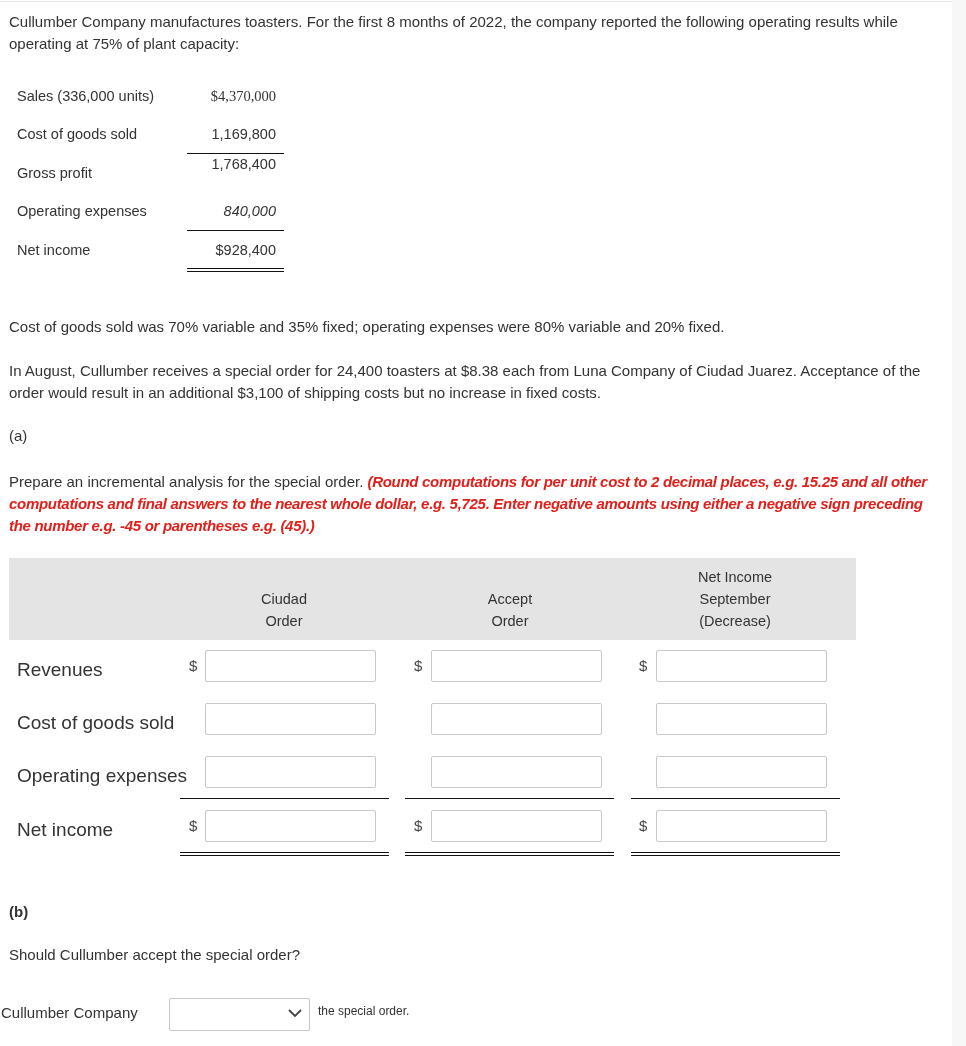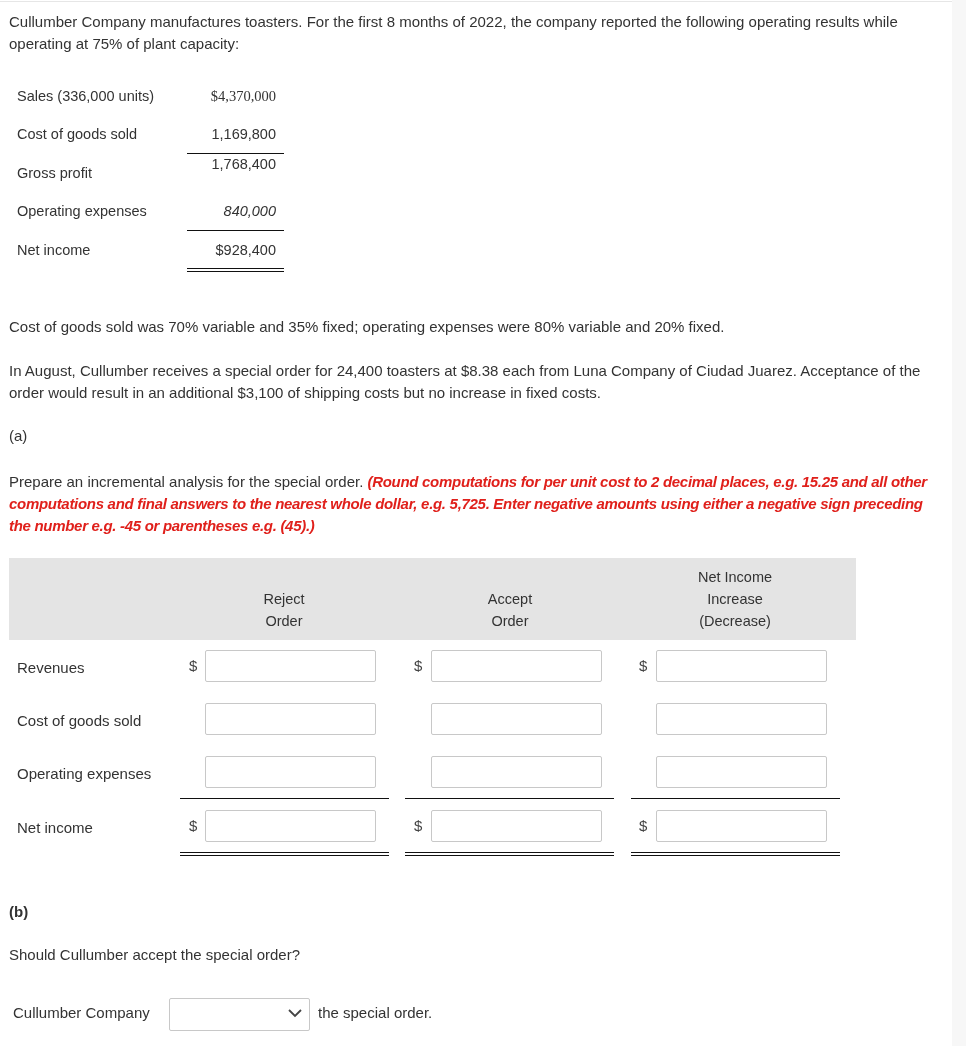--- a/index.html
+++ b/index.html
@@ -9,21 +9,21 @@
   .top-rule { position:absolute; left:0; top:1px; width:952px; height:1px; background:#e6e6e6; }
   .abs { position:absolute; }
   .para { position:absolute; left:9px; width:930px; line-height:22px; font-size:15px; }
   .red { color:#e0201b; font-style:italic; font-weight:bold; letter-spacing:-0.3px; }
   .stmt-label { position:absolute; left:17px; font-size:14.5px; }
   .stmt-val { position:absolute; right:690px; text-align:right; font-size:14.5px; }
   .rule { position:absolute; height:1px; background:#111; }
   .drule { position:absolute; height:4px; border-top:1px solid #111; border-bottom:1px solid #111; box-sizing:border-box; }
   .hdr { position:absolute; left:9px; top:558px; width:847px; height:82px; background:#e4e4e4; }
   .hdr-col { position:absolute; text-align:center; font-size:14.5px; line-height:22px; }
-  .row-label { position:absolute; left:17px; font-size:15px; }
+  .row-label { position:absolute; left:17px; font-size:19px; }
   .dollar { position:absolute; font-size:15px; color:#444; }
   .inp { position:absolute; width:171px; height:32px; box-sizing:border-box; border:1px solid #c8c8c8;
          border-radius:2px; background:#fff; font-family:"Liberation Sans", sans-serif; font-size:14px; padding:0 6px; }
   .select { position:absolute; left:169px; top:998px; width:141px; height:33px; box-sizing:border-box;
             border:1px solid #c8c8c8; border-radius:2px; background:#fff; }
   .chev { position:absolute; right:6px; top:8px; width:16px; height:12px; }
 </style>
 </head>
 <body>
 
@@ -53,30 +53,30 @@
 
 <div class="abs" style="left:9px; top:427px; font-size:15px;">(a)</div>
 
 <div class="para" style="top:471px; width:920px;">
   <span>Prepare an incremental analysis for the special order. </span><span class="red">(Round computations for per unit cost to 2 decimal places, e.g. 15.25 and all other computations and final answers to the nearest whole dollar, e.g. 5,725. Enter negative amounts using either a negative sign preceding the number e.g. -45 or parentheses e.g. (45).)</span>
 </div>
 
 <div>
   <div class="hdr"></div>
   <div class="hdr-col" style="left:204px; width:160px; top:588px;">
-    <div>Reject</div>
+    <div>Ciudad</div>
     <div>Order</div>
   </div>
   <div class="hdr-col" style="left:430px; width:160px; top:588px;">
     <div>Accept</div>
     <div>Order</div>
   </div>
   <div class="hdr-col" style="left:655px; width:160px; top:566px;">
     <div>Net Income</div>
-    <div>Increase</div>
+    <div>September</div>
     <div>(Decrease)</div>
   </div>
 
   <div class="row-label" style="top:659px;">Revenues</div>
   <span class="dollar" style="left:189px; top:657px;">$</span>
   <input class="inp" style="left: 205px; top: 650px;" value="">
   <span class="dollar" style="left:414px; top:657px;">$</span>
   <input class="inp" style="left: 431px; top: 650px;" value="">
   <span class="dollar" style="left:639px; top:657px;">$</span>
   <input class="inp" style="left: 656px; top: 650px;" value="">
@@ -104,20 +104,20 @@
   <input class="inp" style="left: 656px; top: 810px;" value="">
 
   <div class="drule" style="left:180px; top:852px; width:209px;"></div>
   <div class="drule" style="left:405px; top:852px; width:209px;"></div>
   <div class="drule" style="left:631px; top:852px; width:209px;"></div>
 </div>
 
 <div class="abs" style="left:9px; top:903px; font-size:15px; font-weight:bold;">(b)</div>
 <div class="abs" style="left:9px; top:946px; font-size:15px;">Should Cullumber accept the special order?</div>
 
-<div class="abs" style="left:13px; top:1004px; font-size:15px;">Cullumber Company</div>
+<div class="abs" style="left:1px; top:1004px; font-size:15px;">Cullumber Company</div>
 <div class="select">
   <span class="abs" style="left:6px; top:7px; font-size:14px;"></span>
   <svg class="chev" viewBox="0 0 16 12">
     <polyline points="2,3 8,9 14,3" fill="none" stroke="#444" stroke-width="1.8"></polyline>
   </svg>
 </div>
-<div class="abs" style="left:318px; top:1004px; font-size:15px;">the special order.</div>
+<div class="abs" style="left:318px; top:1004px; font-size:12px;">the special order.</div>
 
 </body></html>

